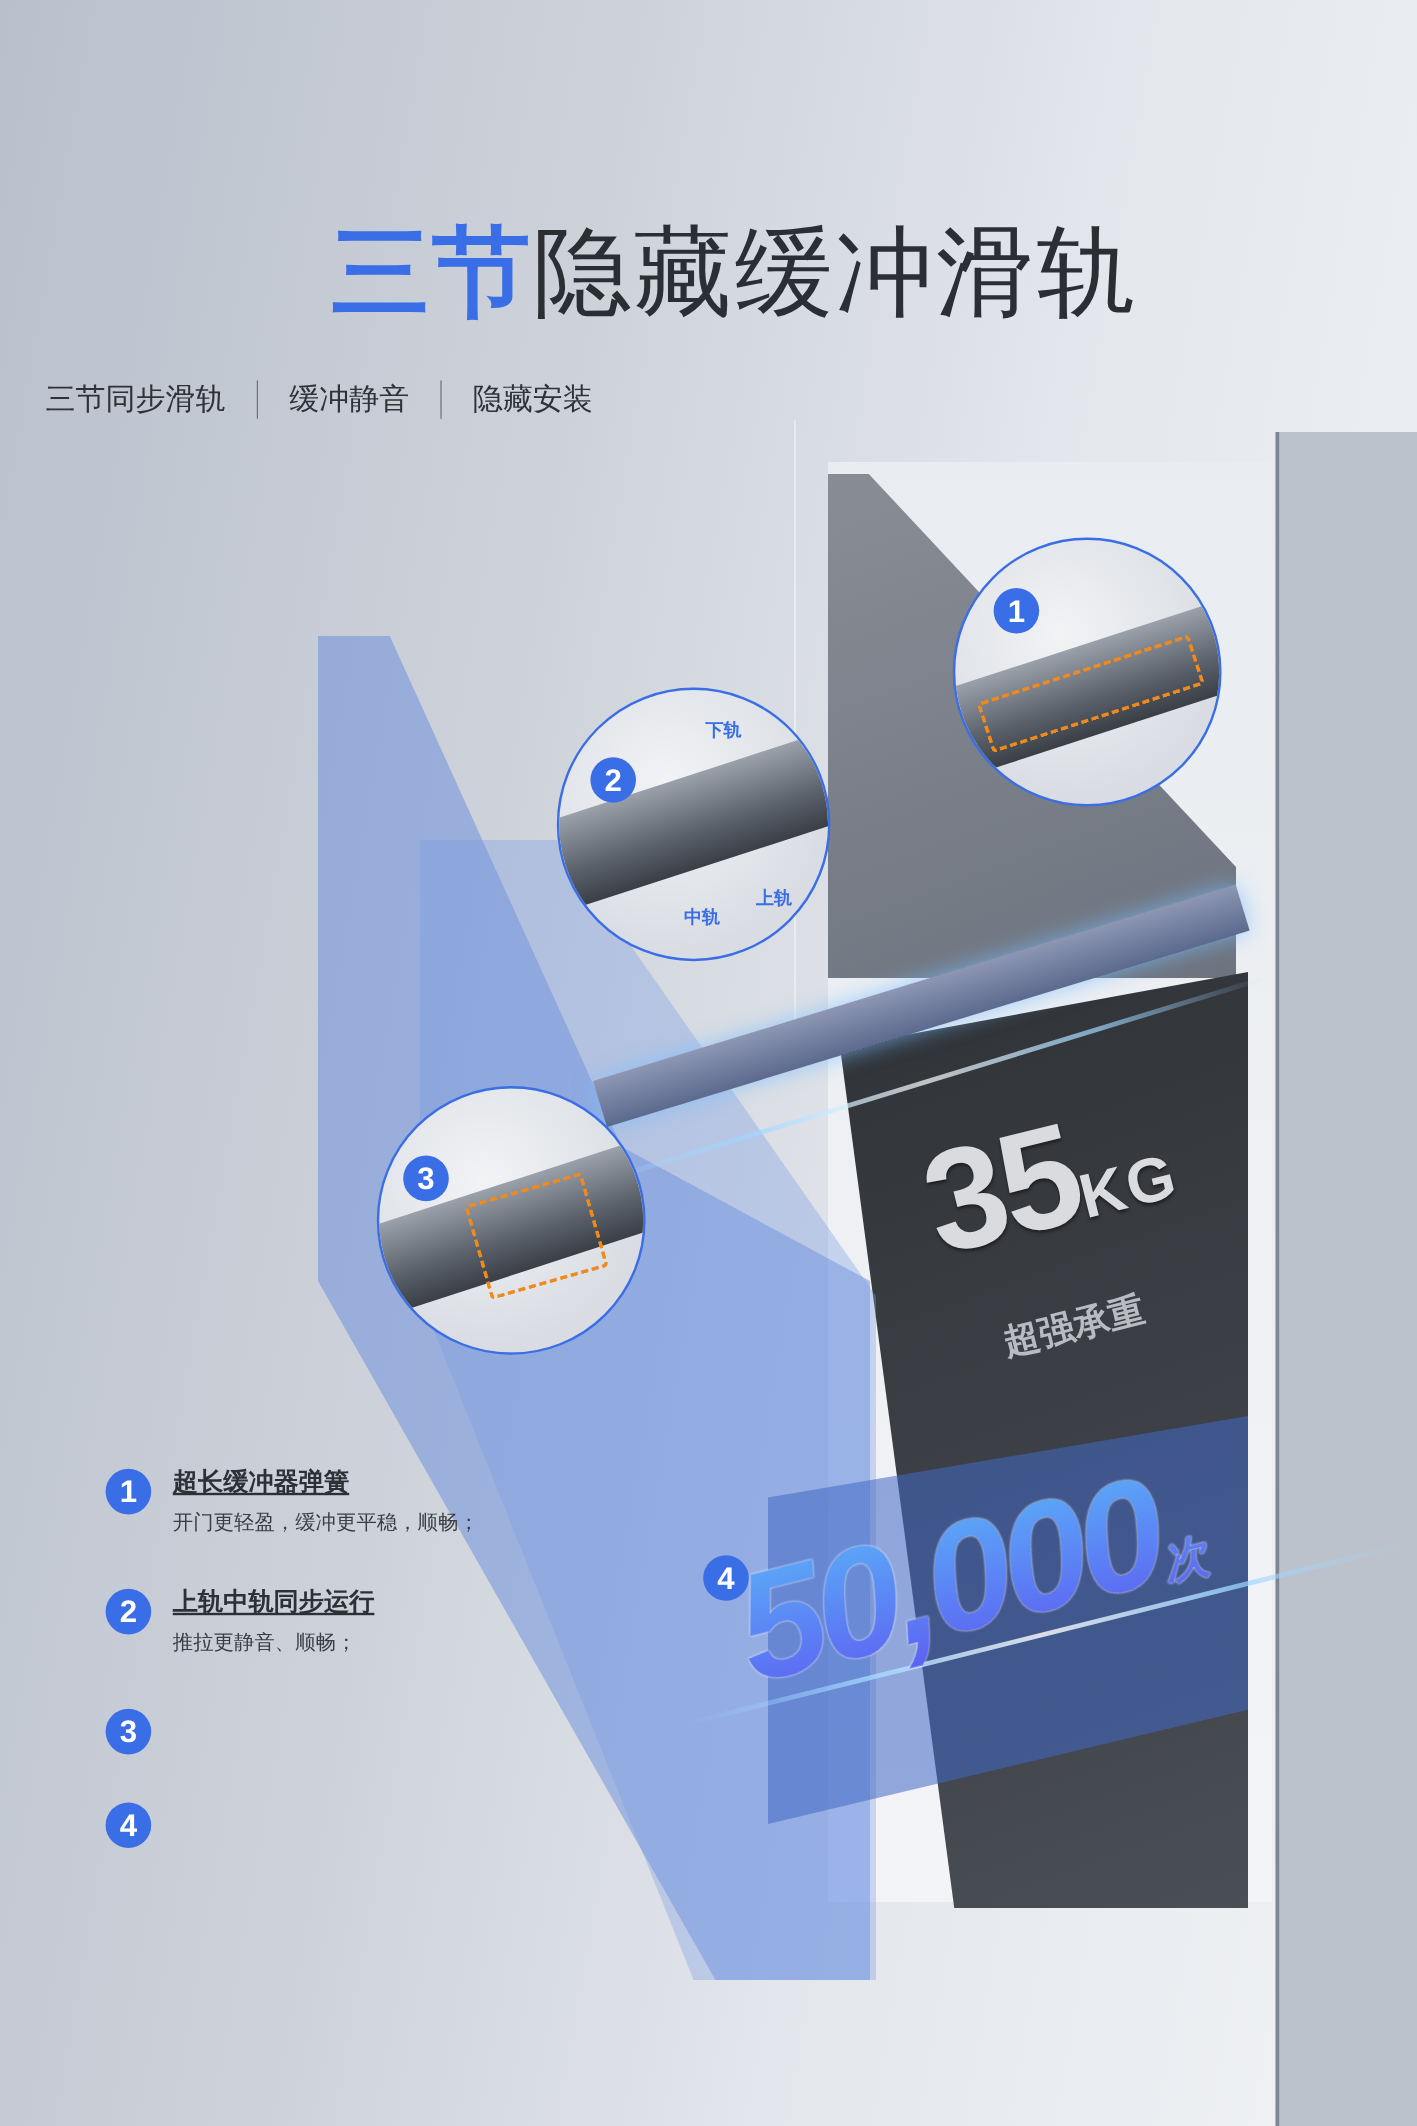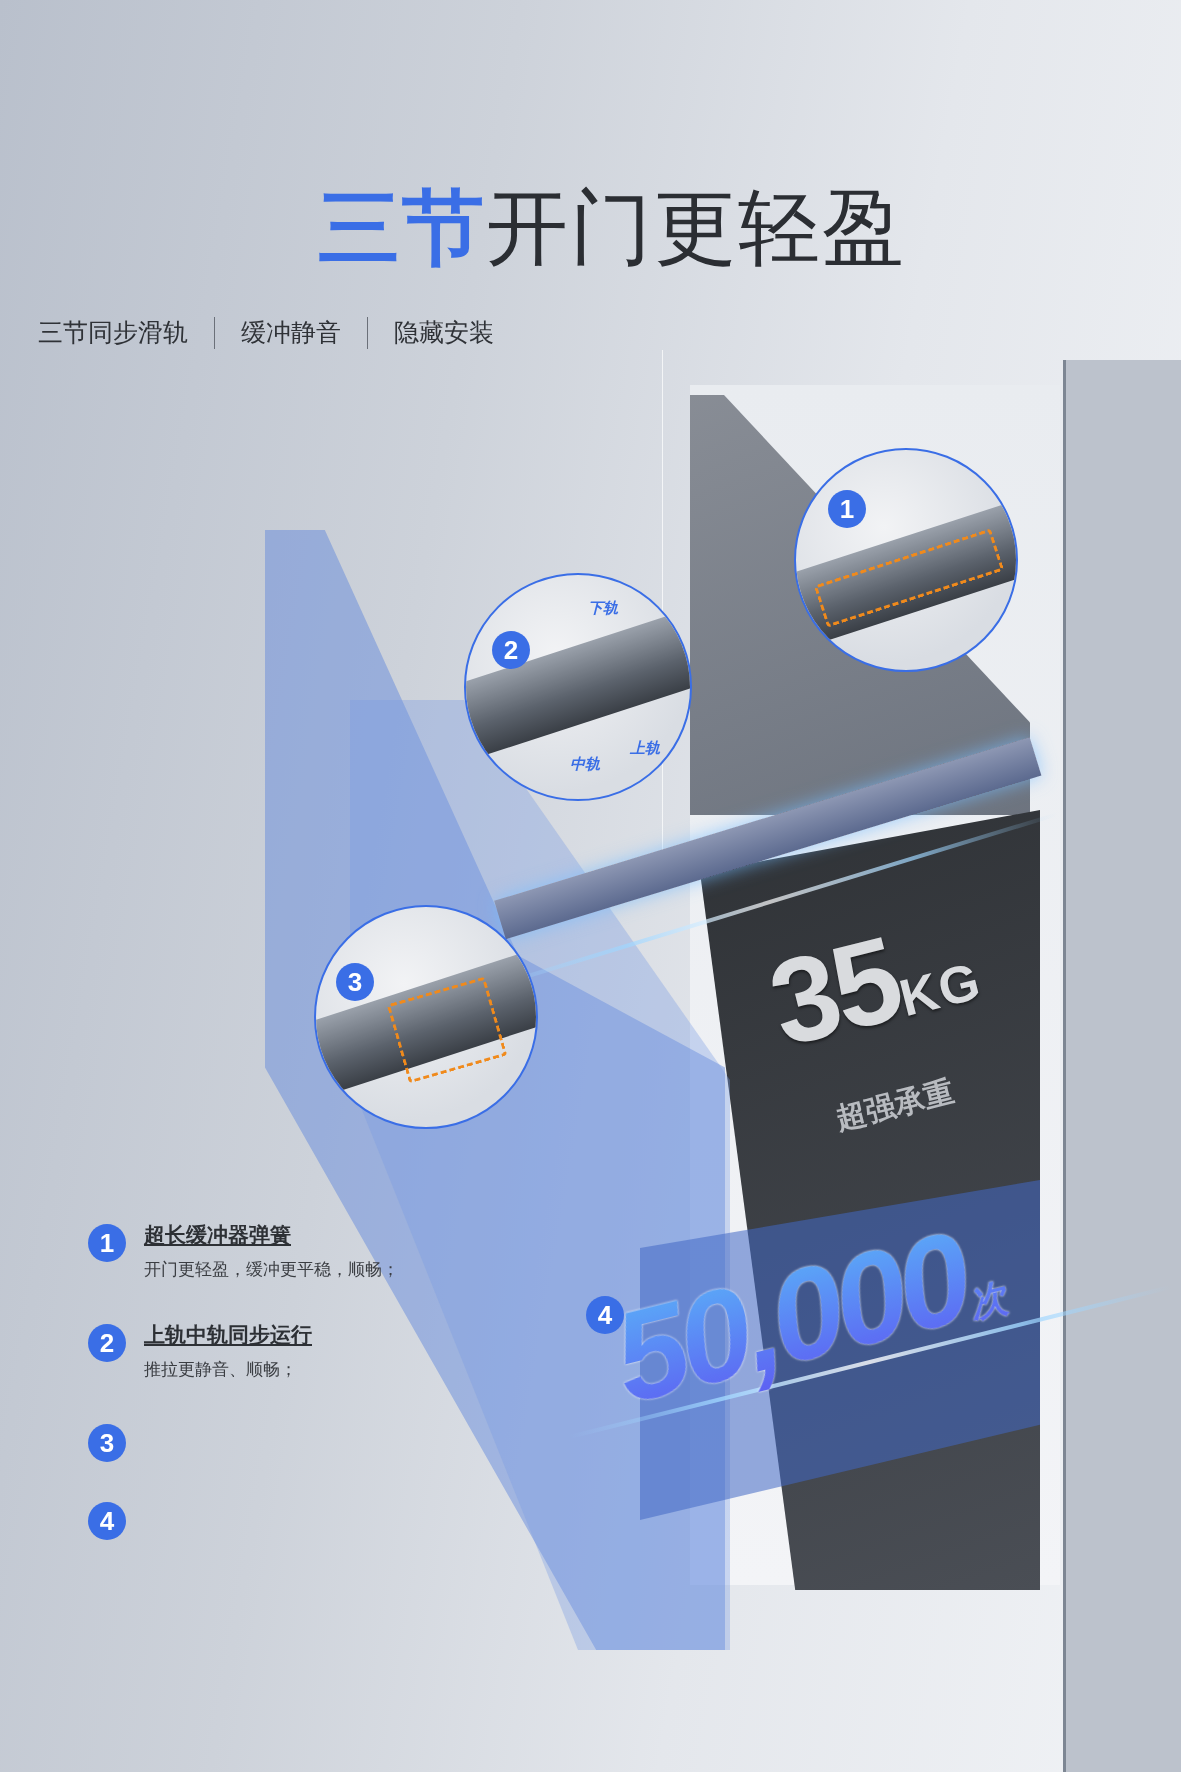--- a/index.html
+++ b/index.html
@@ -26,21 +26,21 @@
   .rail{left:500px;top:900px;width:560px;height:40px;background:linear-gradient(180deg,#8d97b3,#5c6a8f);
      transform:rotate(-17deg);transform-origin:left center;box-shadow:0 0 18px rgba(120,190,255,.7);}
   .blue-box{left:640px;top:1180px;width:400px;height:340px;background:rgba(66,104,196,.55);
      clip-path:polygon(0 20%,100% 0,100% 72%,0 100%);}
   .zoom-circle{border-radius:50%;border:2px solid #3a6ee6;overflow:hidden;
      background:radial-gradient(circle at 40% 35%,#f2f3f5,#d9dde3 70%);}
   .rail-img{position:absolute;left:-20%;width:140%;height:34%;background:linear-gradient(180deg,#9aa1ab,#5b626c 60%,#3a3f46);
      transform:rotate(-18deg);}
   .dash{position:absolute;border:3px dashed #f08a1c;border-radius:4px;}
   .badge{border-radius:50%;background:#3a6ee6;color:#fff;font-weight:bold;display:flex;align-items:center;justify-content:center;font-family:"Liberation Sans",sans-serif;}
-  .callout{font-size:15px;color:#3a6ee6;font-weight:bold;font-style:italic;}
+  .callout{font-size:15px;color:#3a6ee6;font-weight:bold;}
   .big35{left:790px;top:935px;font-size:120px;font-weight:bold;color:#d9dbde;transform:rotate(-14deg);transform-origin:left bottom;
      font-family:"Liberation Sans",sans-serif;letter-spacing:-4px;text-shadow:0 2px 3px rgba(0,0,0,.5);}
   .big35 .unit{font-size:52px;letter-spacing:2px;}
   .load-label{left:835px;top:1085px;font-size:30px;font-weight:bold;color:#b8bbc0;transform:rotate(-14deg);}
   .big50{left:635px;top:1285px;font-size:128px;font-weight:bold;font-style:italic;color:#4d86ee;transform:rotate(-14deg);transform-origin:left bottom;
      font-family:"Liberation Sans",sans-serif;letter-spacing:-6px;
      background:linear-gradient(180deg,#5ab4f8,#5d5cf2);-webkit-background-clip:text;background-clip:text;-webkit-text-fill-color:transparent;
      filter:drop-shadow(0 0 1px #fff);}
   .big50 .unit{font-size:38px;letter-spacing:0;}
   .glow{left:560px;top:1360px;width:620px;height:4px;background:linear-gradient(90deg,transparent,#9fd6ff,#ffffff,#9fd6ff,transparent);transform:rotate(-14deg);opacity:.8;}
@@ -49,21 +49,21 @@
   .feature{display:flex;align-items:flex-start;margin-bottom:36px;}
   .feature .badge{width:38px;height:38px;font-size:26px;flex:none;margin-top:4px;margin-right:18px;}
   .feature .ft{font-size:21px;font-weight:bold;color:#2d3035;line-height:30px;text-decoration:underline;}
   .feature .fd{font-size:17px;color:#3a3d42;line-height:30px;margin-top:4px;}
   .frame-line{background:rgba(255,255,255,.7);}
 </style>
 </head>
 <body>
 
 <div class="abs title">
-  <span class="hl">三节</span><span>开门更轻盈</span>
+  <span class="hl">三节</span><span>隐藏缓冲滑轨</span>
 </div>
 <div class="abs subtitle">
   <span class="item">三节同步滑轨</span>
   <span class="sep"></span>
   <span class="item">缓冲静音</span>
   <span class="sep"></span>
   <span class="item">隐藏安装</span>
 </div>
 
 <div class="abs" style="left:632px;top:350px;width:1px;height:560px;"></div>

